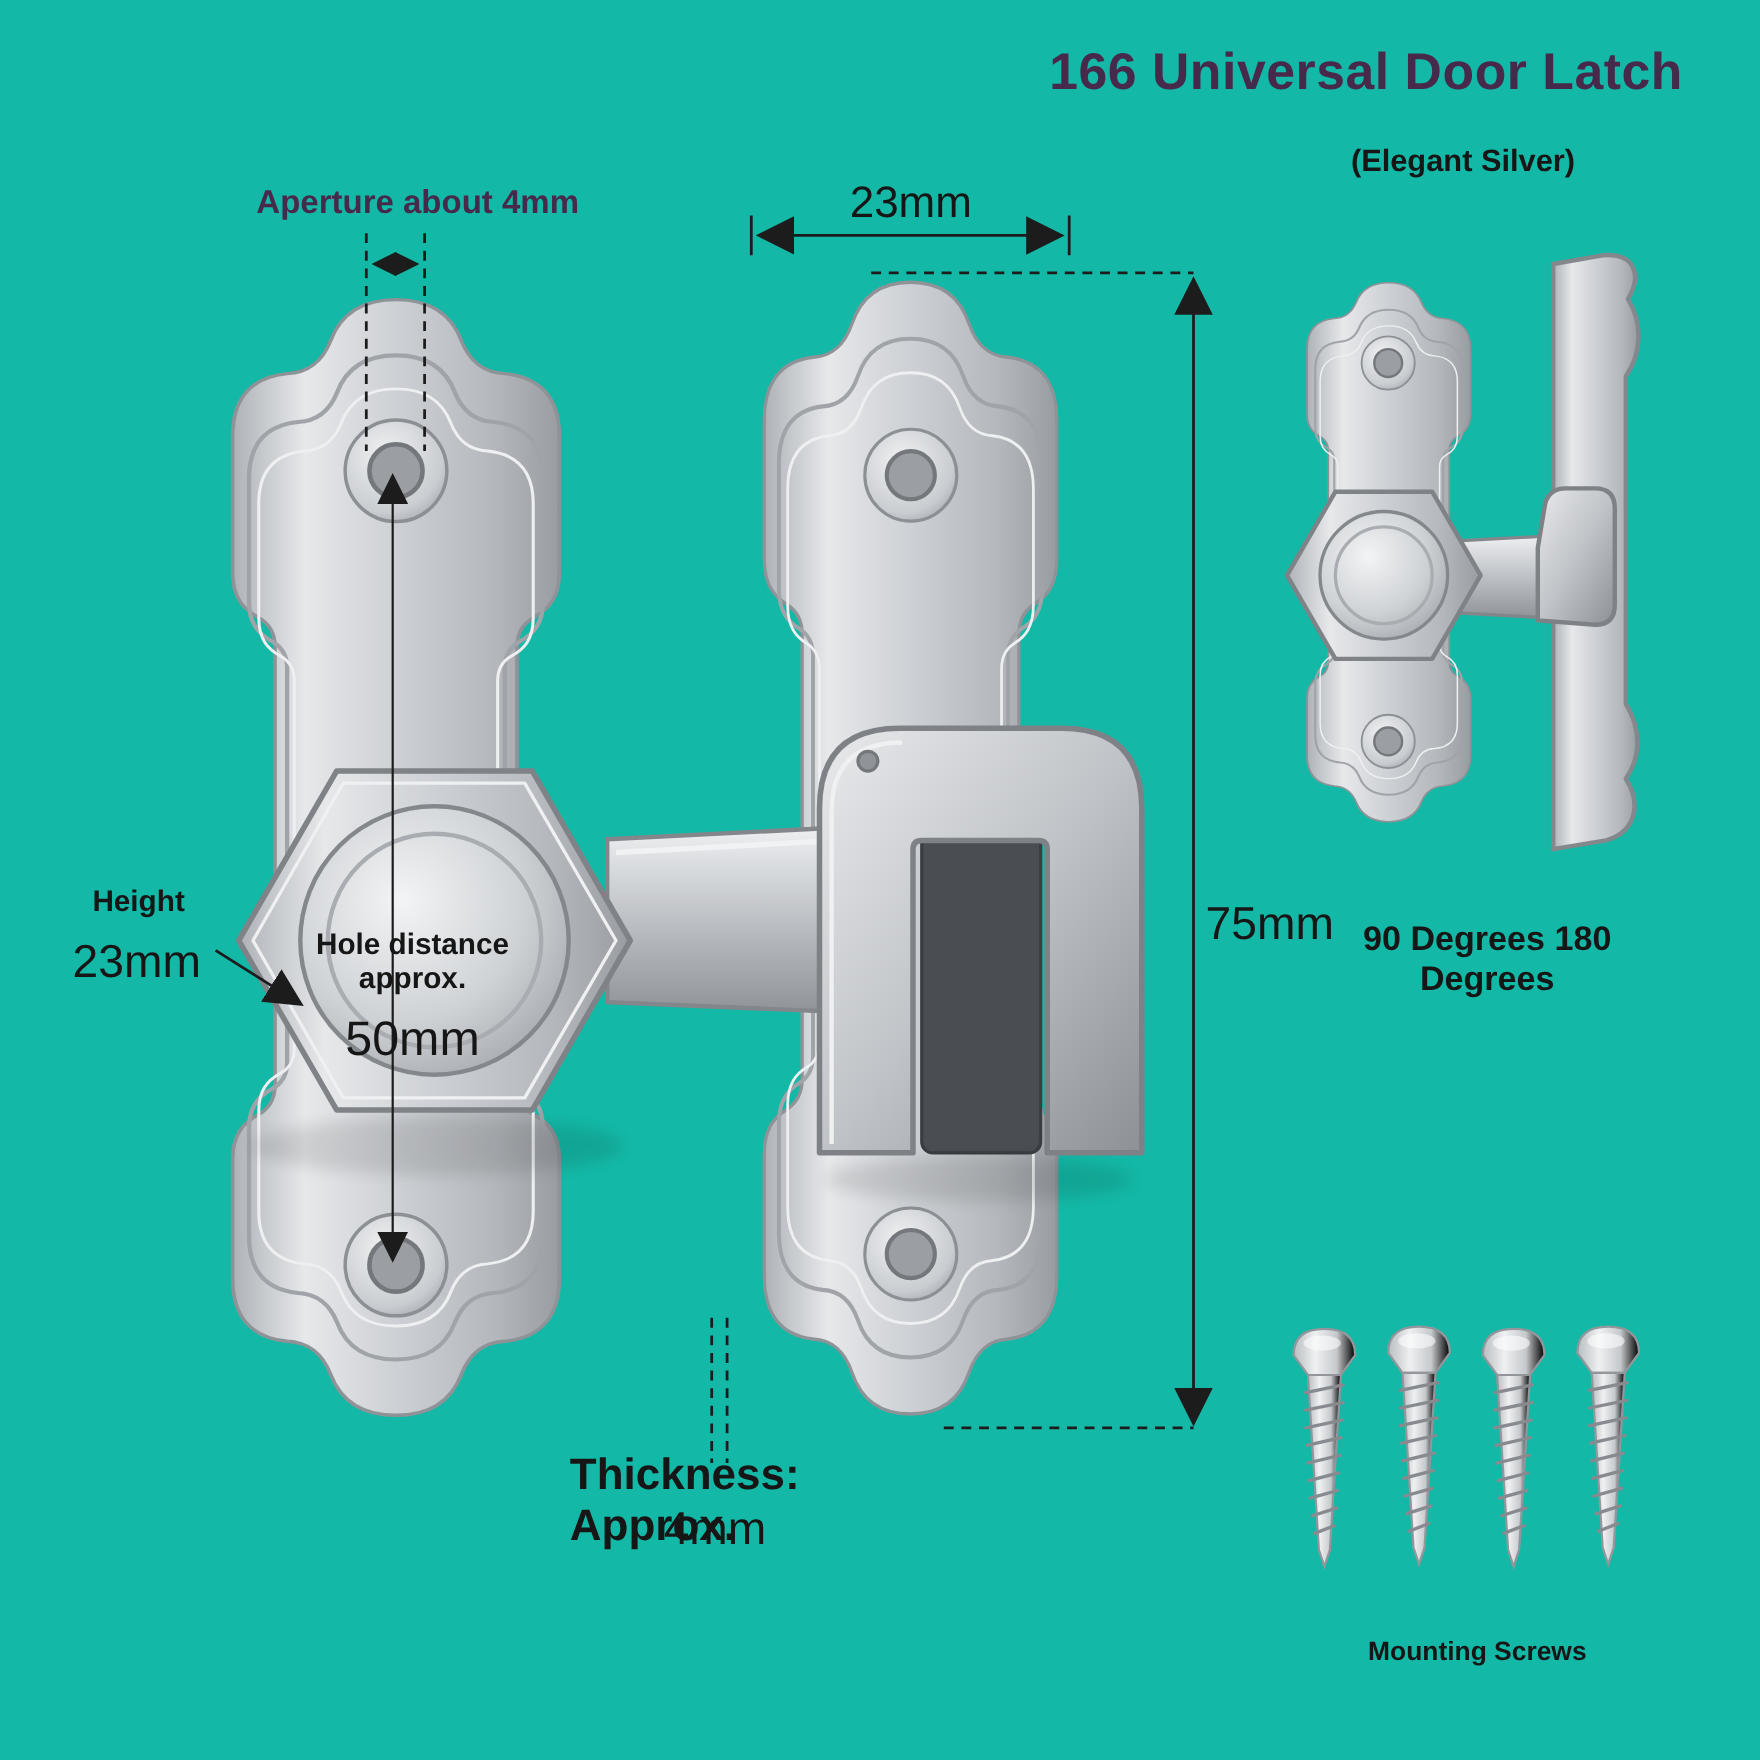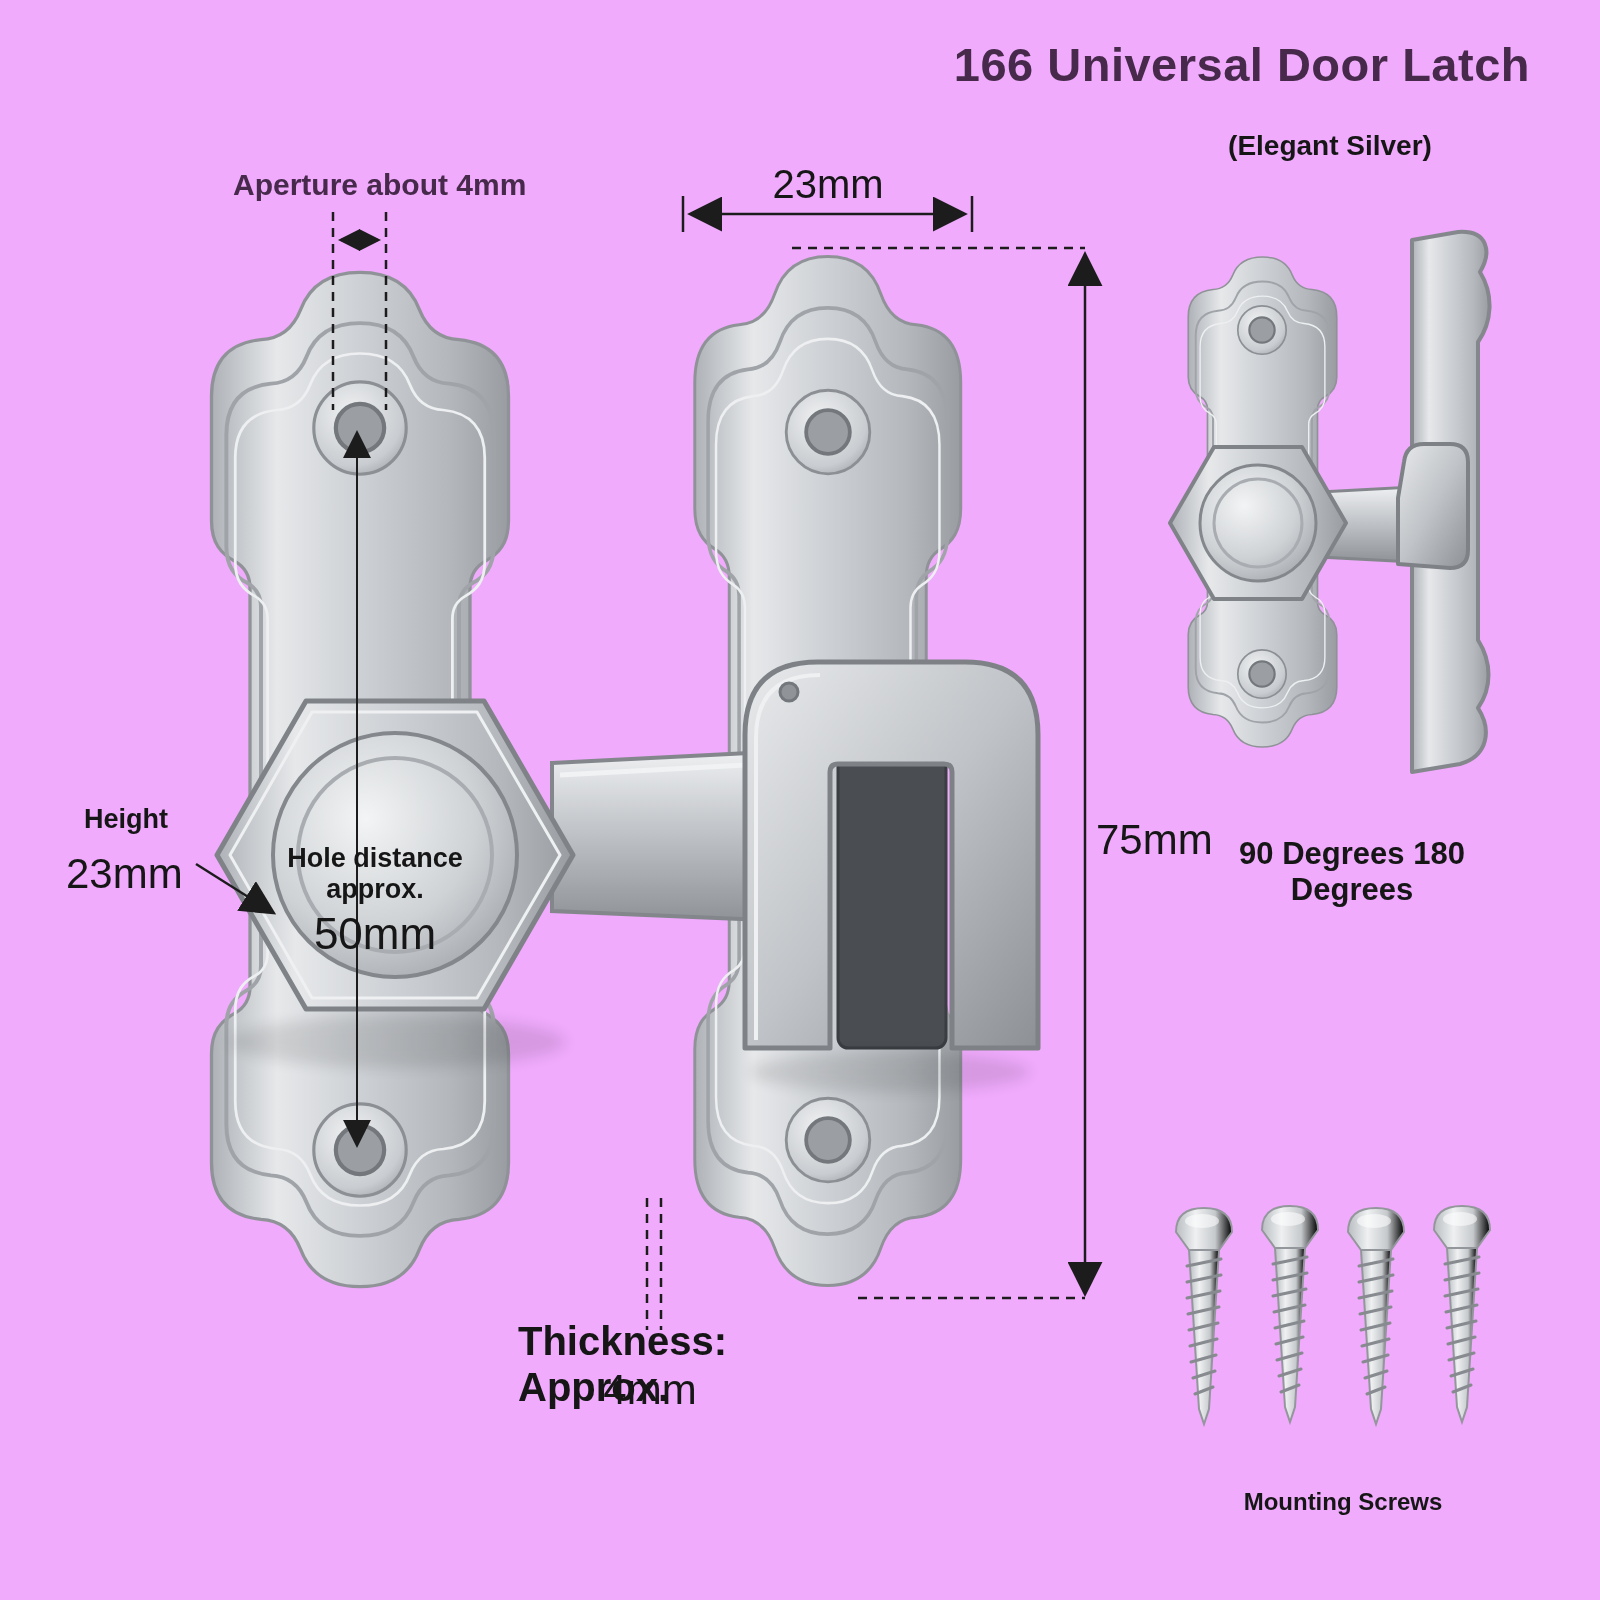--- a/index.html
+++ b/index.html
@@ -1,33 +1,33 @@
 <!DOCTYPE html>
 <html><head>
 <meta charset="utf-8">
 <style>
   html,body{margin:0;padding:0;background:#ffffff;}
   .canvas{
-    position:relative;width:1600px;height:1600px;background:#f0abfc;
+    position:relative;width:1600px;height:1600px;background:#14b8a6;
     font-family:"Liberation Sans", sans-serif;color:#161616;overflow:hidden;
   }
   .canvas svg{position:absolute;left:0;top:0;}
   .label{position:absolute;z-index:2;line-height:1.15;white-space:nowrap;}
   .accent{color:#472a4b;font-weight:700;}
   .bold{font-weight:700;}
   .ctr{text-align:center;white-space:normal;}
   .title{right:70px;top:38px;font-size:47px;font-weight:700;color:#472a4b;letter-spacing:.5px;}
   .subtitle{left:1180px;top:130px;width:300px;font-size:28px;font-weight:700;text-align:center;}
   .aperture{left:233px;top:168px;font-size:30px;}
   .topwidth{left:683px;top:161px;width:290px;font-size:40px;text-align:center;}
   .heightlbl{left:84px;top:804px;font-size:27px;}
   .heightval{left:66px;top:850px;font-size:42px;}
   .holeblock{left:283px;top:843px;width:184px;text-align:center;}
   .holeblock .l{font-size:27px;font-weight:700;display:block;}
-  .holeblock .v{font-size:44px;display:block;margin-top:4px;}
+  .holeblock .v{font-size:44px;display:block;margin-top:15px;}
   .len75{left:1096px;top:816px;font-size:42px;}
   .thicklbl{left:518px;top:1318px;width:264px;font-size:40px;text-align:left;}
   .thickval{left:560px;top:1366px;width:180px;font-size:42px;text-align:center;}
   .duallbl{left:1183px;top:786px;width:338px;font-size:36px;text-align:center;}
   .dualsub{left:1183px;top:836px;width:338px;font-size:31px;text-align:center;}
   .screwslbl{left:1183px;top:1488px;width:320px;font-size:24px;text-align:center;}
 </style>
 </head>
 <body>
 

